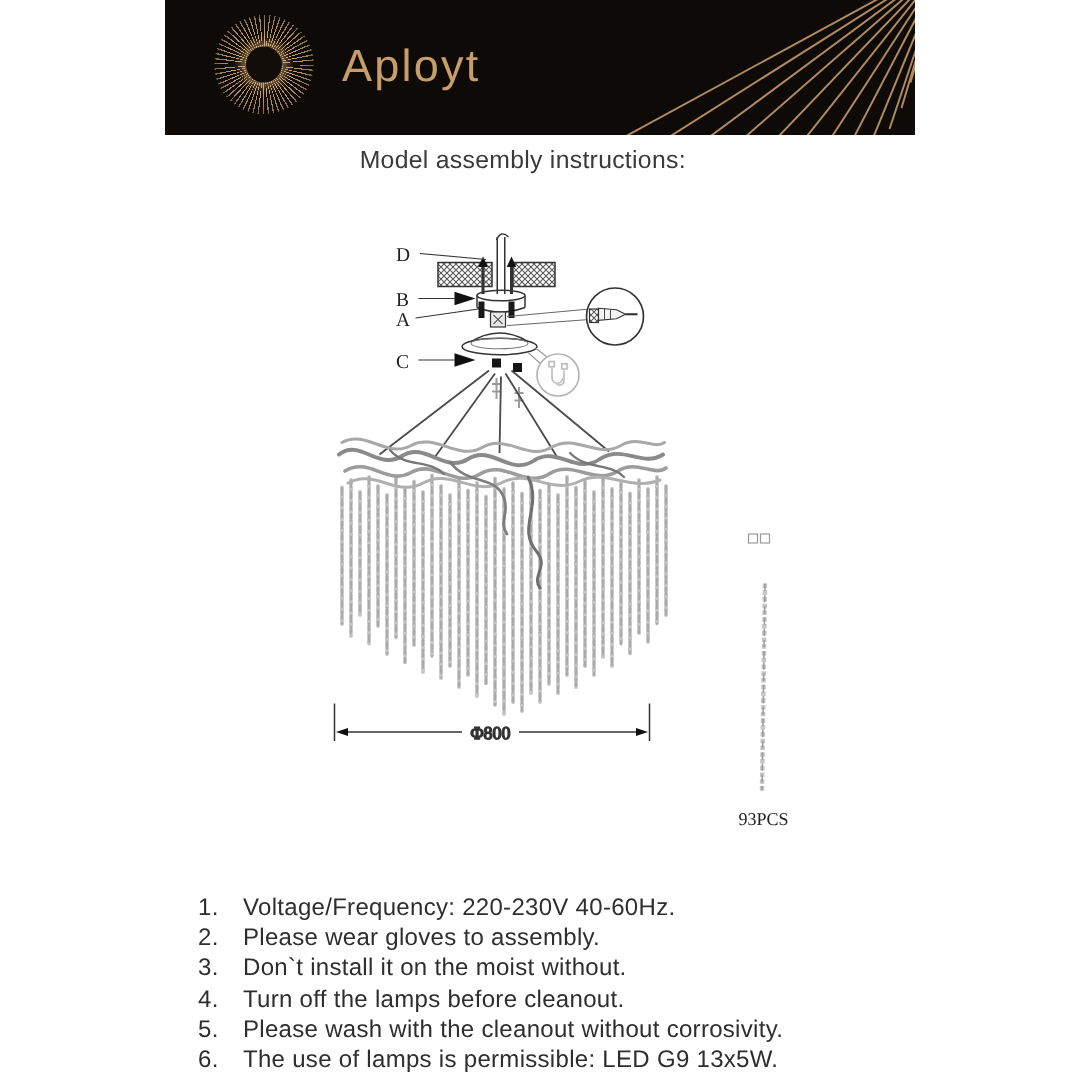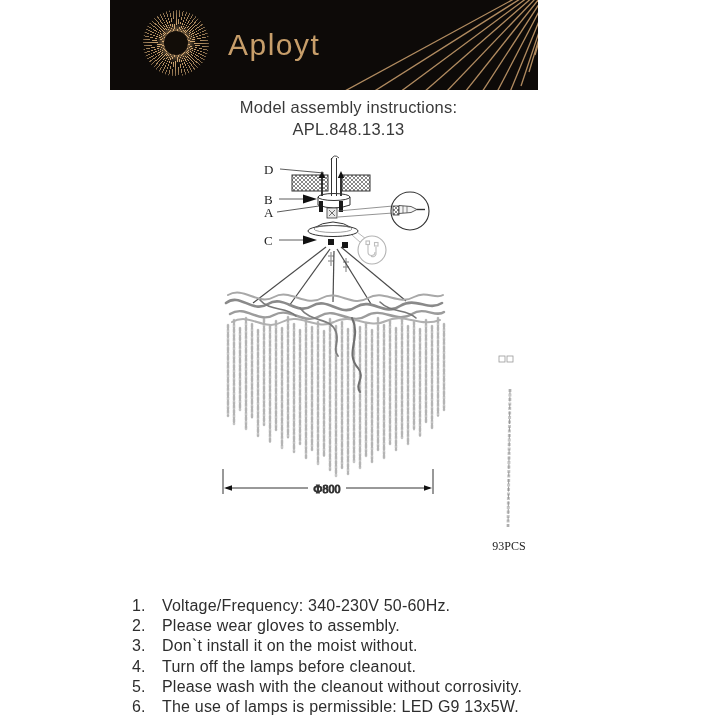--- a/index.html
+++ b/index.html
@@ -2,21 +2,21 @@
 <html><head>
 <meta charset="utf-8">
 <style>
   html,body{margin:0;padding:0;}
   body{
     width:720px;height:720px;position:relative;background:#ffffff;
     font-family:"Liberation Sans",sans-serif;overflow:hidden;
   }
   
   .banner{
-    position:absolute;left:110px;top:0;width:428px;height:90px;
+    position:absolute;left:110px;top:0;width:500px;height:90px;
     background:#0d0a08;overflow:hidden;
   }
   .sunburst{
     position:absolute;left:33px;top:10px;width:66px;height:66px;border-radius:50%;
     background:repeating-conic-gradient(rgba(214,172,118,.95) 0deg 1.6deg, rgba(0,0,0,0) 1.6deg 6deg);
   }
   .sunburst::before{
     content:"";position:absolute;inset:0;border-radius:50%;
     background:radial-gradient(circle, rgba(13,10,8,0) 40%, rgba(13,10,8,.25) 62%, rgba(13,10,8,.95) 97%);
   }
@@ -66,21 +66,20 @@
       <line x1="240" y1="-25" x2="192" y2="92"></line>
       <line x1="240" y1="-25" x2="203" y2="86"></line>
       <line x1="240" y1="-25" x2="211" y2="72"></line>
       <line x1="240" y1="-25" x2="217" y2="55"></line>
     </g>
   </svg>
 </div>
 
 <div class="title-block">
   <div>Model assembly instructions:</div>
-  <div>APL.848.13.13</div>
 </div>
 
 <svg class="diagram-svg" viewBox="200 150 330 415">
   <defs>
     <pattern id="xh" width="4" height="4" patternUnits="userSpaceOnUse">
       <path d="M0 0L4 4M4 0L0 4" stroke="#555" stroke-width="0.7"></path>
     </pattern>
     <path id="sp" d="M228 325V416 M234 320V424 M240 328V410 M246 318V430 M252 324V418 M258 330V436 M264 319V425 M270 326V442 M276 321V430 M282 328V448 M288 317V438 M294 324V452 M300 330V444 M306 320V458 M312 327V450 M318 322V464 M324 331V456 M330 319V470 M336 326V476 M342 322V468 M348 329V474 M354 320V462 M360 327V468 M366 323V456 M372 330V462 M378 318V450 M384 325V458 M390 321V444 M396 328V450 M402 319V438 M408 326V444 M414 322V430 M420 329V436 M426 320V422 M432 326V428 M438 318V416 M444 324V410"></path>
     <path id="sp2" d="M510 389 L508 527"></path>
   </defs>
@@ -199,19 +198,19 @@
   <g fill="none">
     <rect x="499" y="356" width="6" height="6" stroke="#999" stroke-width="0.8"></rect>
     <rect x="507" y="356" width="6" height="6" stroke="#999" stroke-width="0.8"></rect>
     <use href="#sp2" stroke="#c6c6c6" stroke-width="3" stroke-dasharray="3 1.5"></use>
     <use href="#sp2" stroke="#999999" stroke-width="1" stroke-dasharray="5 2.5"></use>
     <text class="dsmall" x="509" y="550" text-anchor="middle">93PCS</text>
   </g>
 </svg>
 
 <ol class="instructions">
-  <li>Voltage/Frequency: 340-230V 50-60Hz.</li>
+  <li>Voltage/Frequency: 220-230V 40-60Hz.</li>
   <li>Please wear gloves to assembly.</li>
   <li>Don`t install it on the moist without.</li>
   <li>Turn off the lamps before cleanout.</li>
   <li>Please wash with the cleanout without corrosivity.</li>
   <li>The use of lamps is permissible: LED G9 13x5W.</li>
 </ol>
 
 </body></html>

